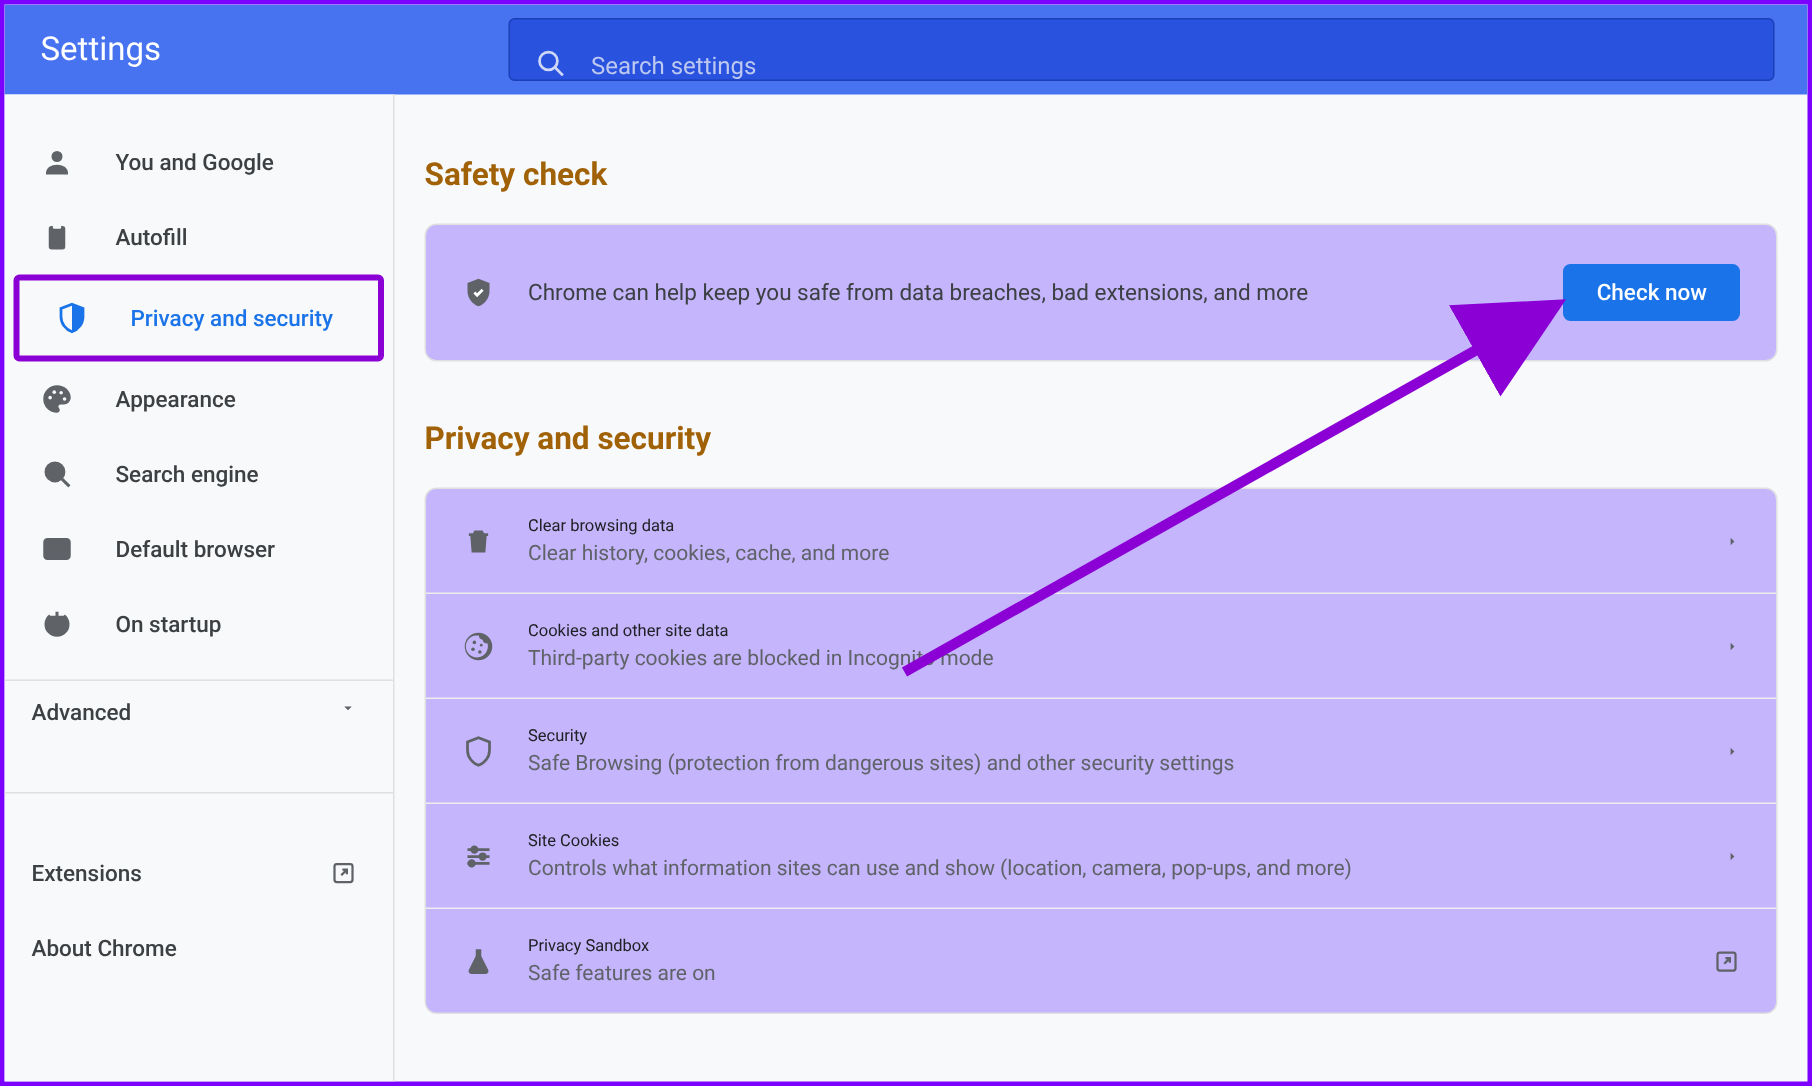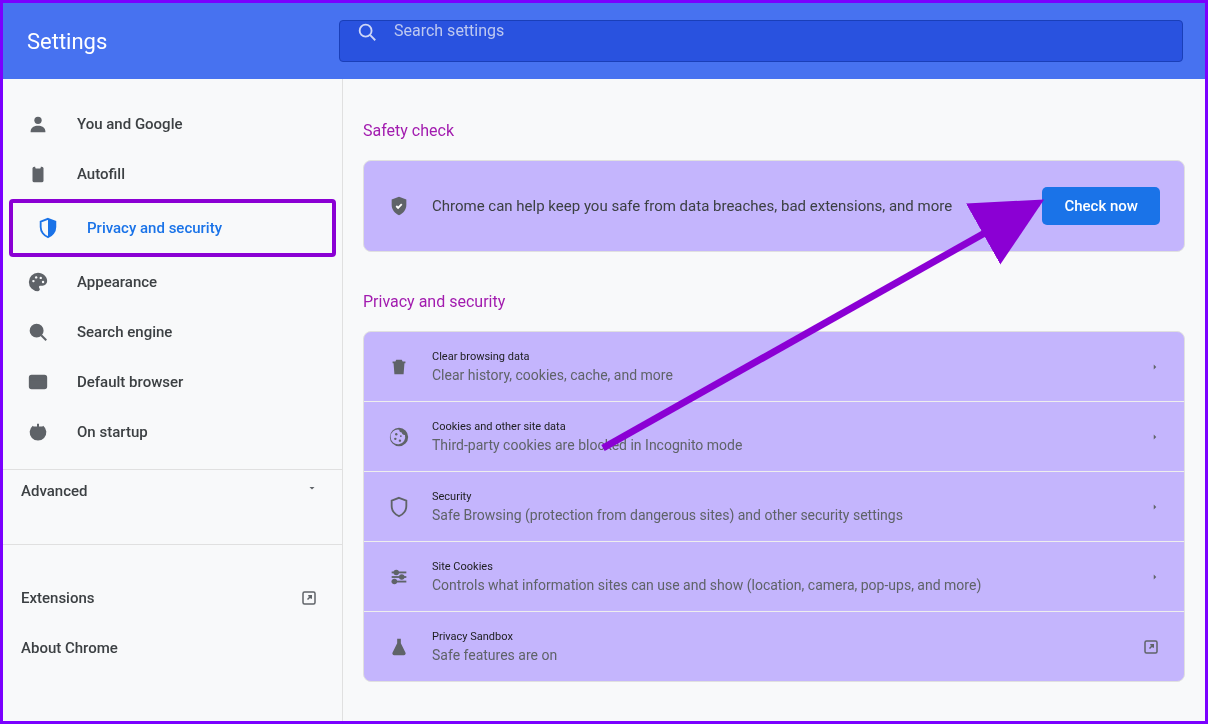--- a/index.html
+++ b/index.html
@@ -1,36 +1,36 @@
 <!DOCTYPE html>
 <html><head>
 <meta charset="utf-8">
 <style>
   * { box-sizing: border-box; margin: 0; padding: 0; font-family: Roboto, Arial, sans-serif; }
   body { width: 1208px; height: 724px; background: #f8f9fa; border: 3px solid #7b00ff; overflow: hidden; position: relative; }
-  .header { height: 76px; background: #4772f0; display: flex; align-items: center; padding: 0 16px; }
+  .header { height: 60px; background: #4772f0; display: flex; align-items: center; padding: 0 16px; }
   .header-title { color: #fff; font-size: 22px; font-weight: 400; width: 320px; padding-left: 8px; }
-  .search-wrap { flex: 1; background: #2952df; border-radius: 4px; height: 42px; display: flex; align-items: flex-start; padding: 0 16px; border: 1px solid #1a3fb8; margin-right: 6px;}
+  .search-wrap { flex: 1; background: #2952df; border-radius: 4px; height: 42px; display: flex; align-items: flex-end; padding: 0 16px; border: 1px solid #1a3fb8; margin-right: 6px;}
   .search-wrap .icon { width: 22px; height: 22px; color: #cfd7f7; margin-right: 16px; }
   .search-input { background: transparent; border: none; outline: none; color: #fff; font-size: 16px; flex: 1; }
   .search-input::placeholder { color: #bdc8f0; }
   .body { display: flex; height: calc(100% - 60px); }
-  .sidebar { width: 340px; padding-top: 20px; border-right: 1px solid #e0e0e0; background:#f8f9fa;}
+  .sidebar { width: 260px; padding-top: 20px; border-right: 1px solid #e0e0e0; background:#f8f9fa;}
   .side-item { height: 50px; display: flex; align-items: center; padding: 0 24px; cursor: pointer; color: #3c4043; }
   .side-item .icon { width: 22px; height: 22px; color: #5f6368; margin-right: 28px; flex-shrink: 0; fill: currentColor; }
   .side-item .label { font-size: 15px; font-weight: 500; }
   .side-item.active { color: #1a73e8; }
   .side-item.active .icon { color: #1a73e8; }
   .highlight-box { border: 4px solid #8b00d4; border-radius: 4px; margin: 0 6px 0 6px;}
   .divider { height: 1px; background: #e0e0e0; margin: 12px 0; }
   .adv-row { height: 50px; display: flex; align-items: flex-start; justify-content: space-between; padding: 0 24px 0 18px; cursor: pointer; color: #3c4043; font-size: 15px; font-weight:500;}
   .bottom-links { padding: 0; }
   .bottom-link { height: 50px; display: flex; align-items: flex-end; justify-content: space-between; padding: 0 24px 0 18px; cursor: pointer; color: #3c4043; font-size: 15px; font-weight:500;}
   .main { flex: 1; padding: 24px 20px 20px 20px; overflow: auto; }
-  .section-title { font-size: 16px; color: #a21caf; margin: 18px 0 20px 0; font-weight: 400; }
+  .section-title { font-size: 21px; color: #a16207; margin: 18px 0 20px 0; font-weight: 700; }
   .card { background: #c4b5fd; border: 1px solid #e0e0e0; border-radius: 8px; }
   .safety-card { display: flex; align-items: center; padding: 26px 24px; }
   .safety-card .icon { width: 22px; height: 22px; color: #5f6368; margin-right: 22px; flex-shrink:0;}
   .safety-card .text { flex: 1; color: #3c4043; font-size: 15px; }
   .check-btn { background: #1a73e8; color: #fff; border: none; border-radius: 5px; height: 38px; padding: 0 22px; font-size: 15px; font-weight: 500; cursor: pointer; }
   .list-card .row { display: flex; align-items: center; padding: 18px 24px; border-bottom: 1px solid #eee; cursor: pointer; }
   .list-card .row:last-child { border-bottom: none; }
   .list-card .row .icon { width: 22px; height: 22px; color: #5f6368; margin-right: 22px; flex-shrink:0;}
   .list-card .row .texts { flex: 1; }
   .list-card .row .title { font-size: 11px; color: #202124; margin-bottom: 4px; }

